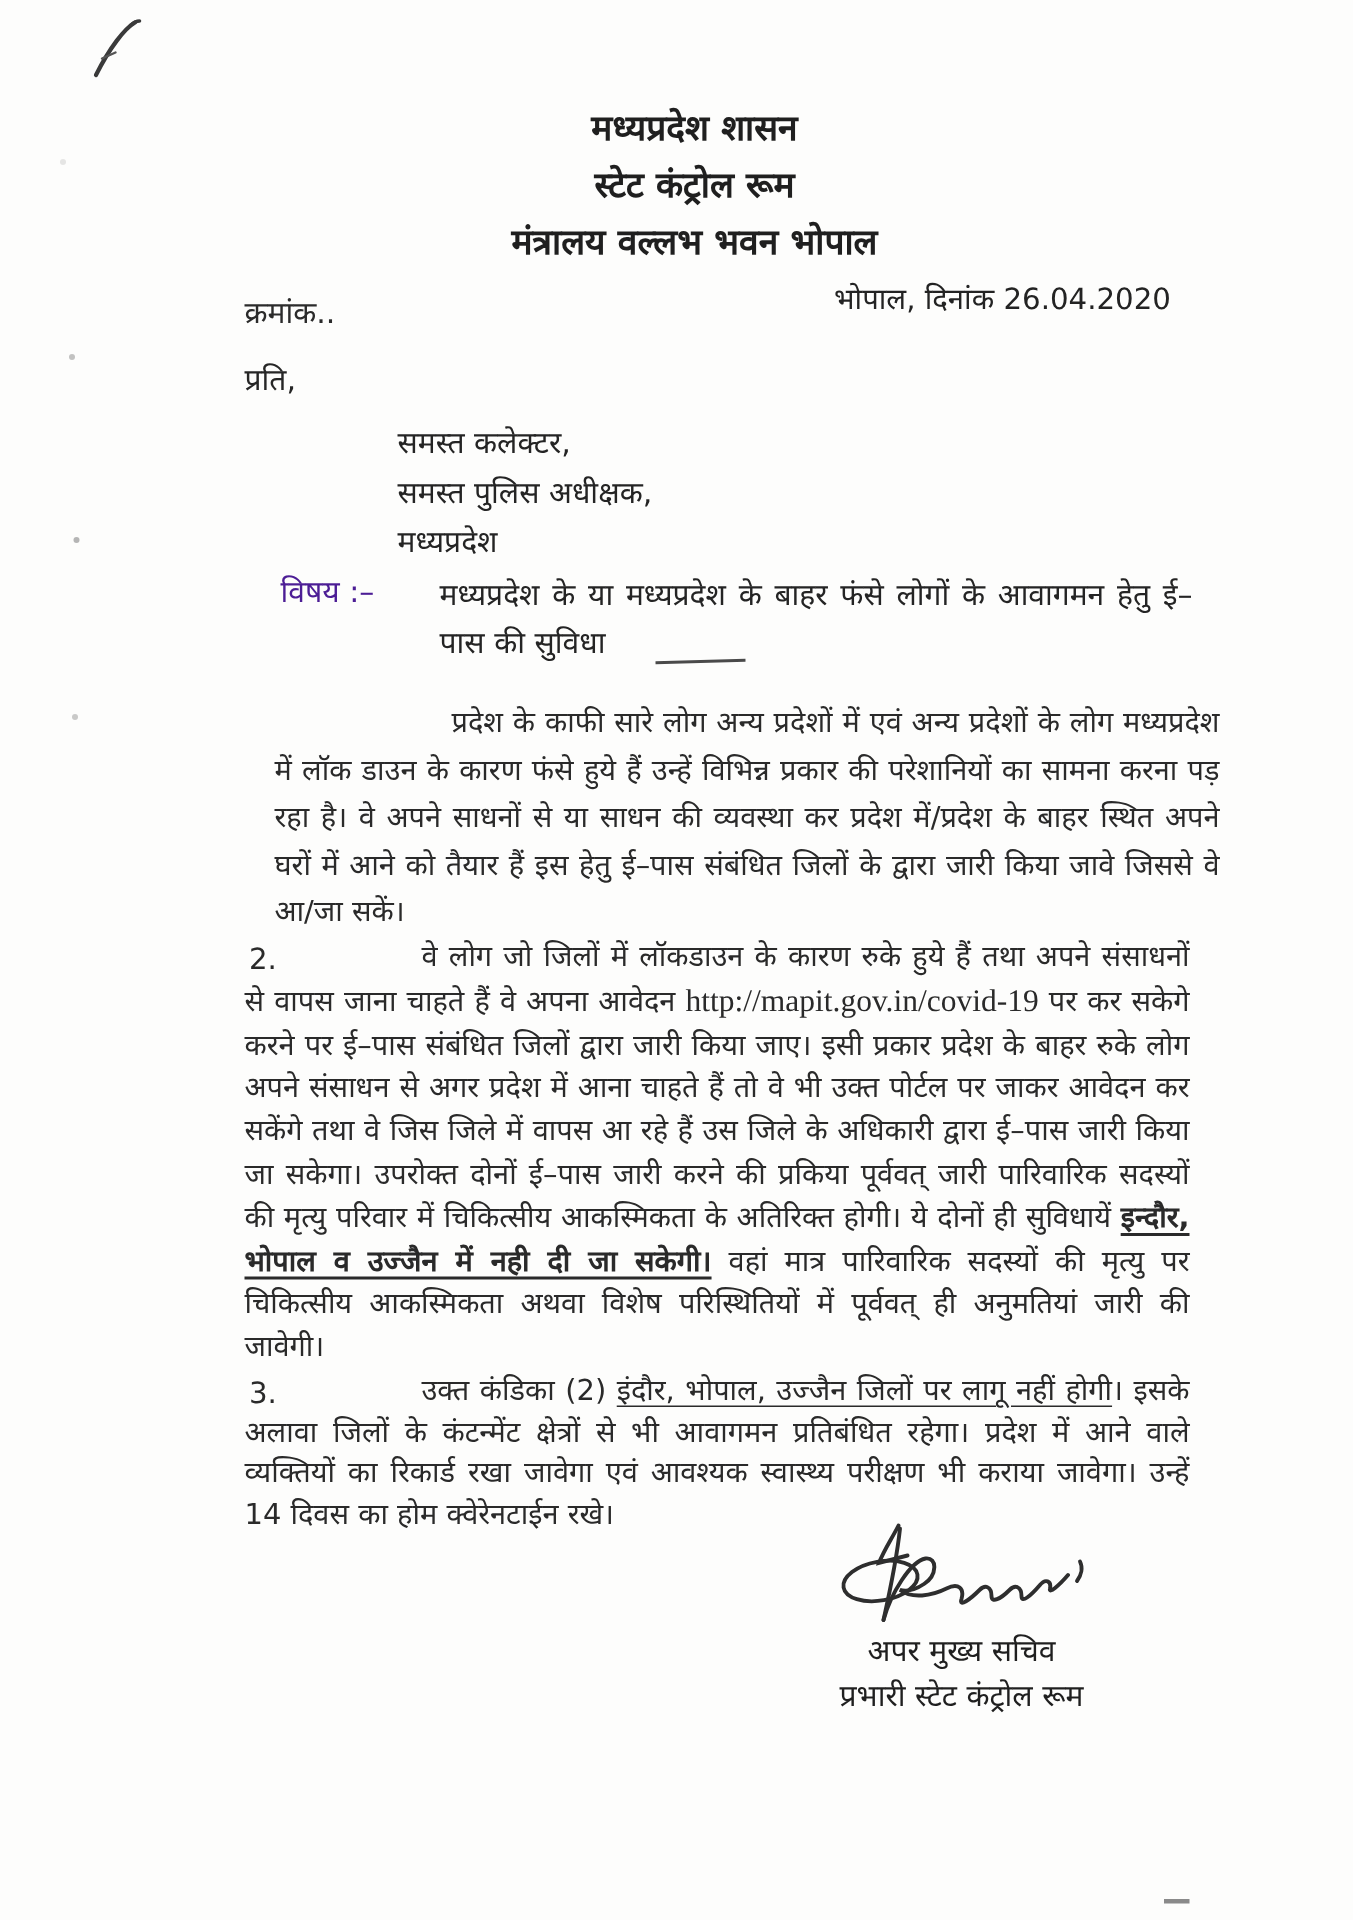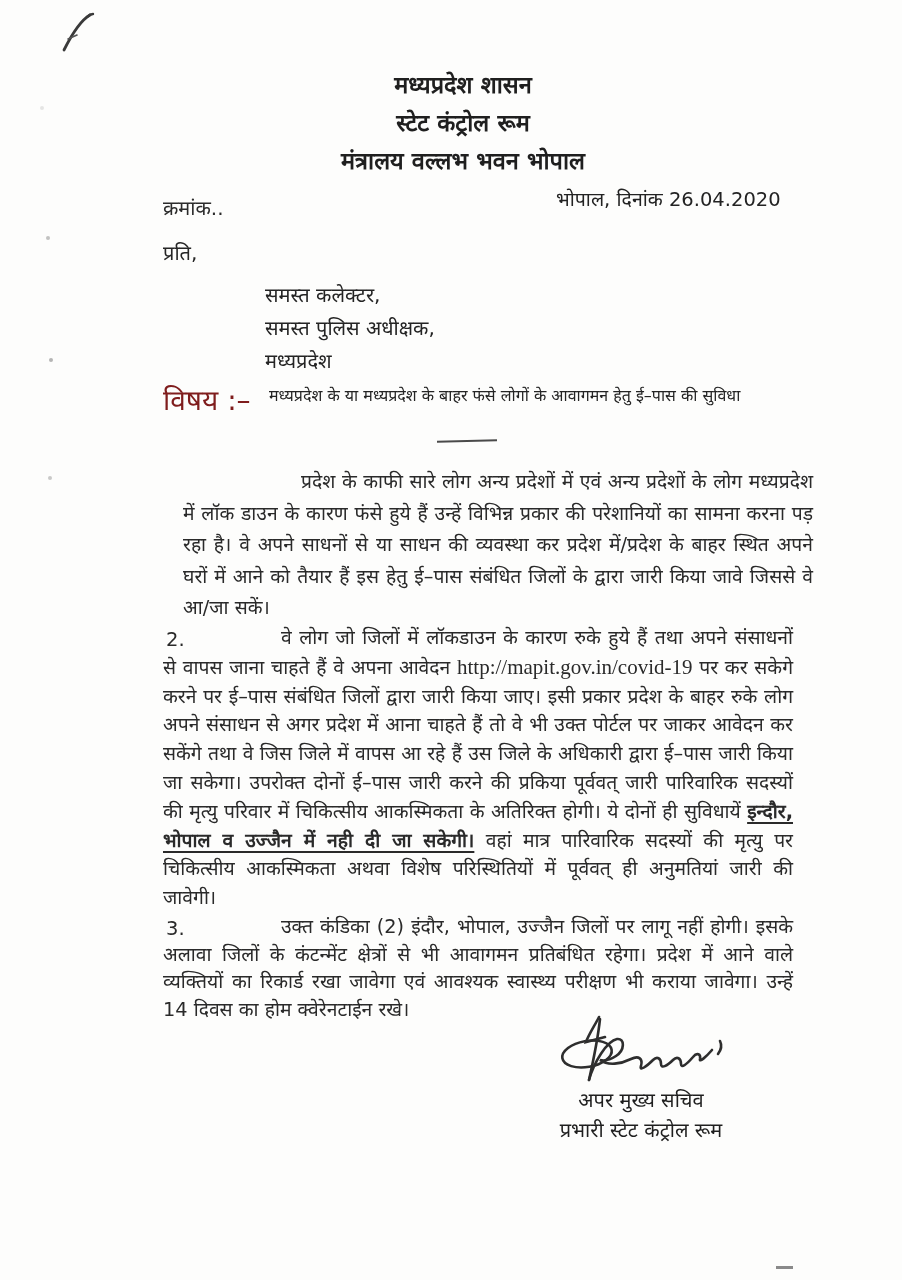--- a/index.html
+++ b/index.html
@@ -26,22 +26,22 @@
     line-height:38px;
     color:#1f1f1f;
   }
   
   .ref-label{left:163px;top:194px;font-size:20px;color:#2b2b2b;}
   .place-date{left:556px;top:185px;font-size:19.5px;color:#232323;}
   .salutation{left:163px;top:239px;font-size:20px;}
   .addressees{left:265px;top:279px;font-size:20px;line-height:33px;color:#242424;}
   
   .subject-row{left:163px;top:380px;width:632px;display:flex;align-items:flex-start;}
-  .subject-label{width:106px;flex:0 0 106px;font-size:28px;color:#7f1d1d;}
-  .subject-text{flex:1;font-size:16px;line-height:32px;text-align:justify;color:#242424;}
+  .subject-label{width:106px;flex:0 0 106px;font-size:20px;color:#4c1d95;margin-left:24px;}
+  .subject-text{flex:1;font-size:20px;line-height:32px;text-align:justify;color:#242424;}
   .subject-divider{left:437px;top:440px;width:60px;height:2px;background:#4a4a4a;transform:rotate(-1.5deg);}
   
   .para{
     left:163px;width:630px;
     font-size:19.3px;
     text-align:justify;
     color:#2a2a2a;
     position:absolute;
   }
   .para .indent{ text-indent:118px; display:block;}
@@ -57,20 +57,21 @@
     font-size:21px;
     white-space:nowrap;
   }
   .emph{
     font-weight:700;
     text-decoration:underline;
     text-underline-offset:4px;
     text-decoration-thickness:1.6px;
   }
   .underlined{
+    text-decoration:underline;
     text-underline-offset:4px;
     text-decoration-thickness:1.4px;
     margin-top:28px;
   }
   
   .signature-svg{left:552px;top:1014px;}
   .signature-block{
     left:506px;top:1086px;width:270px;
     text-align:center;
     font-size:20px;

